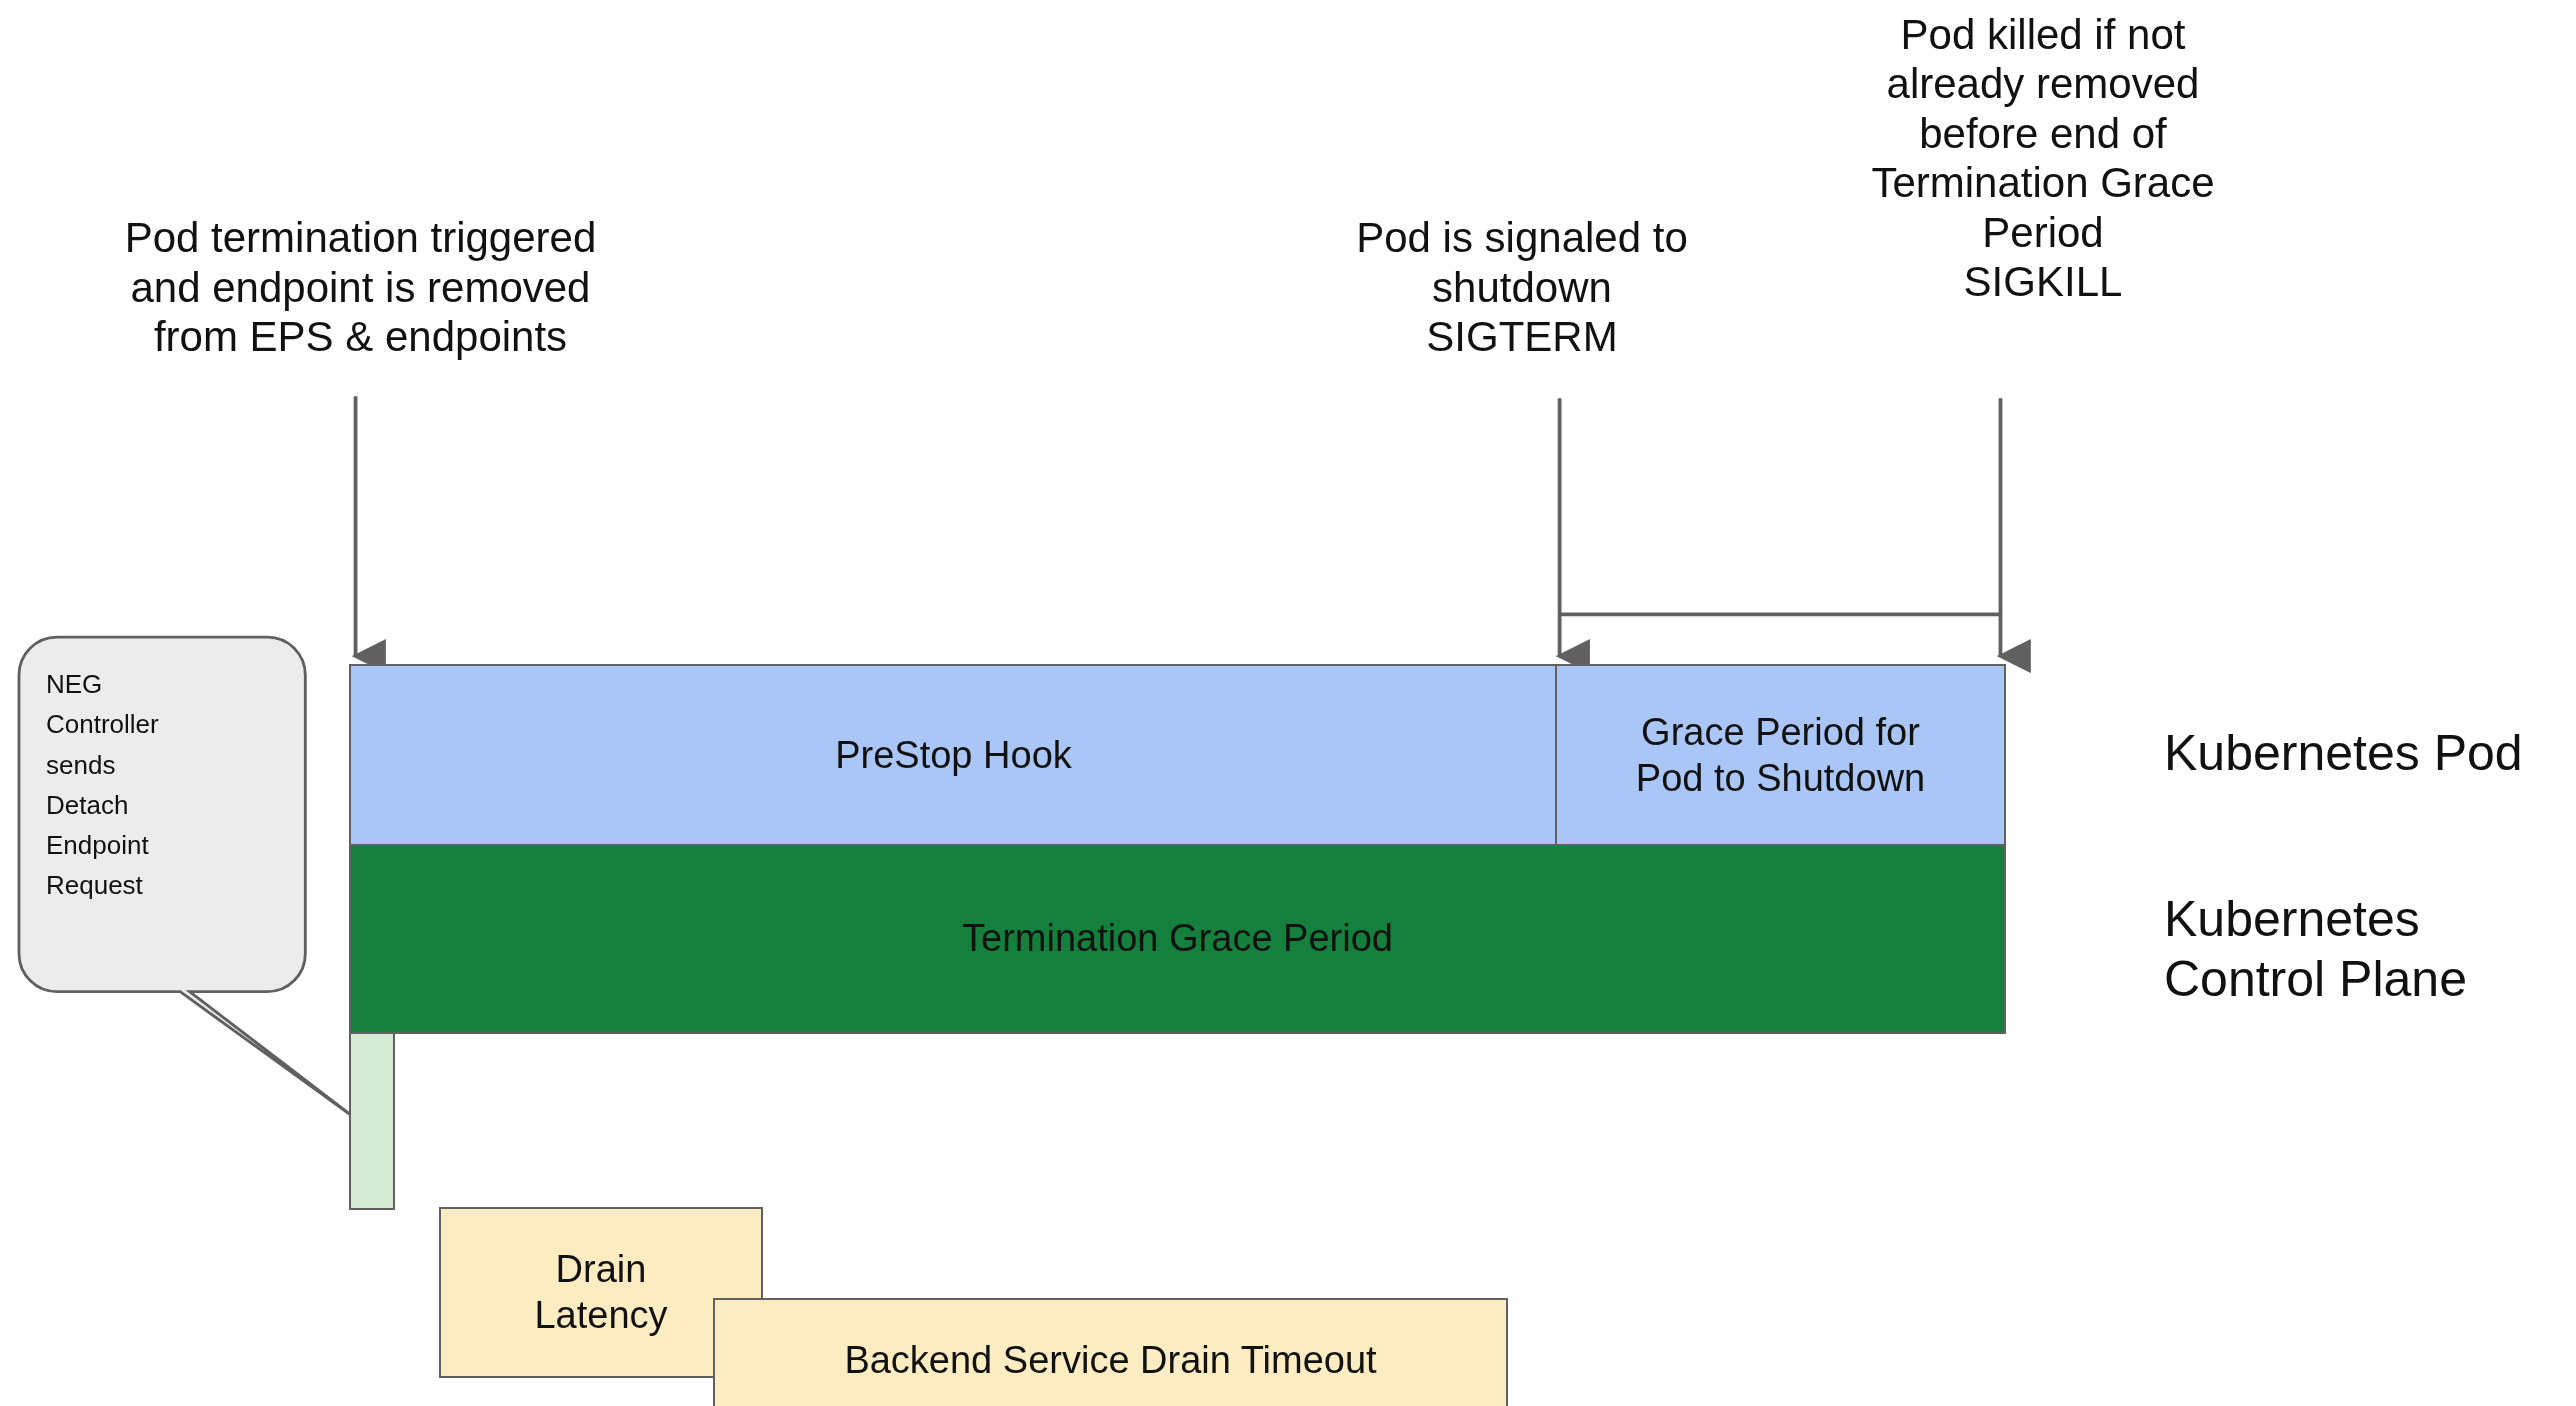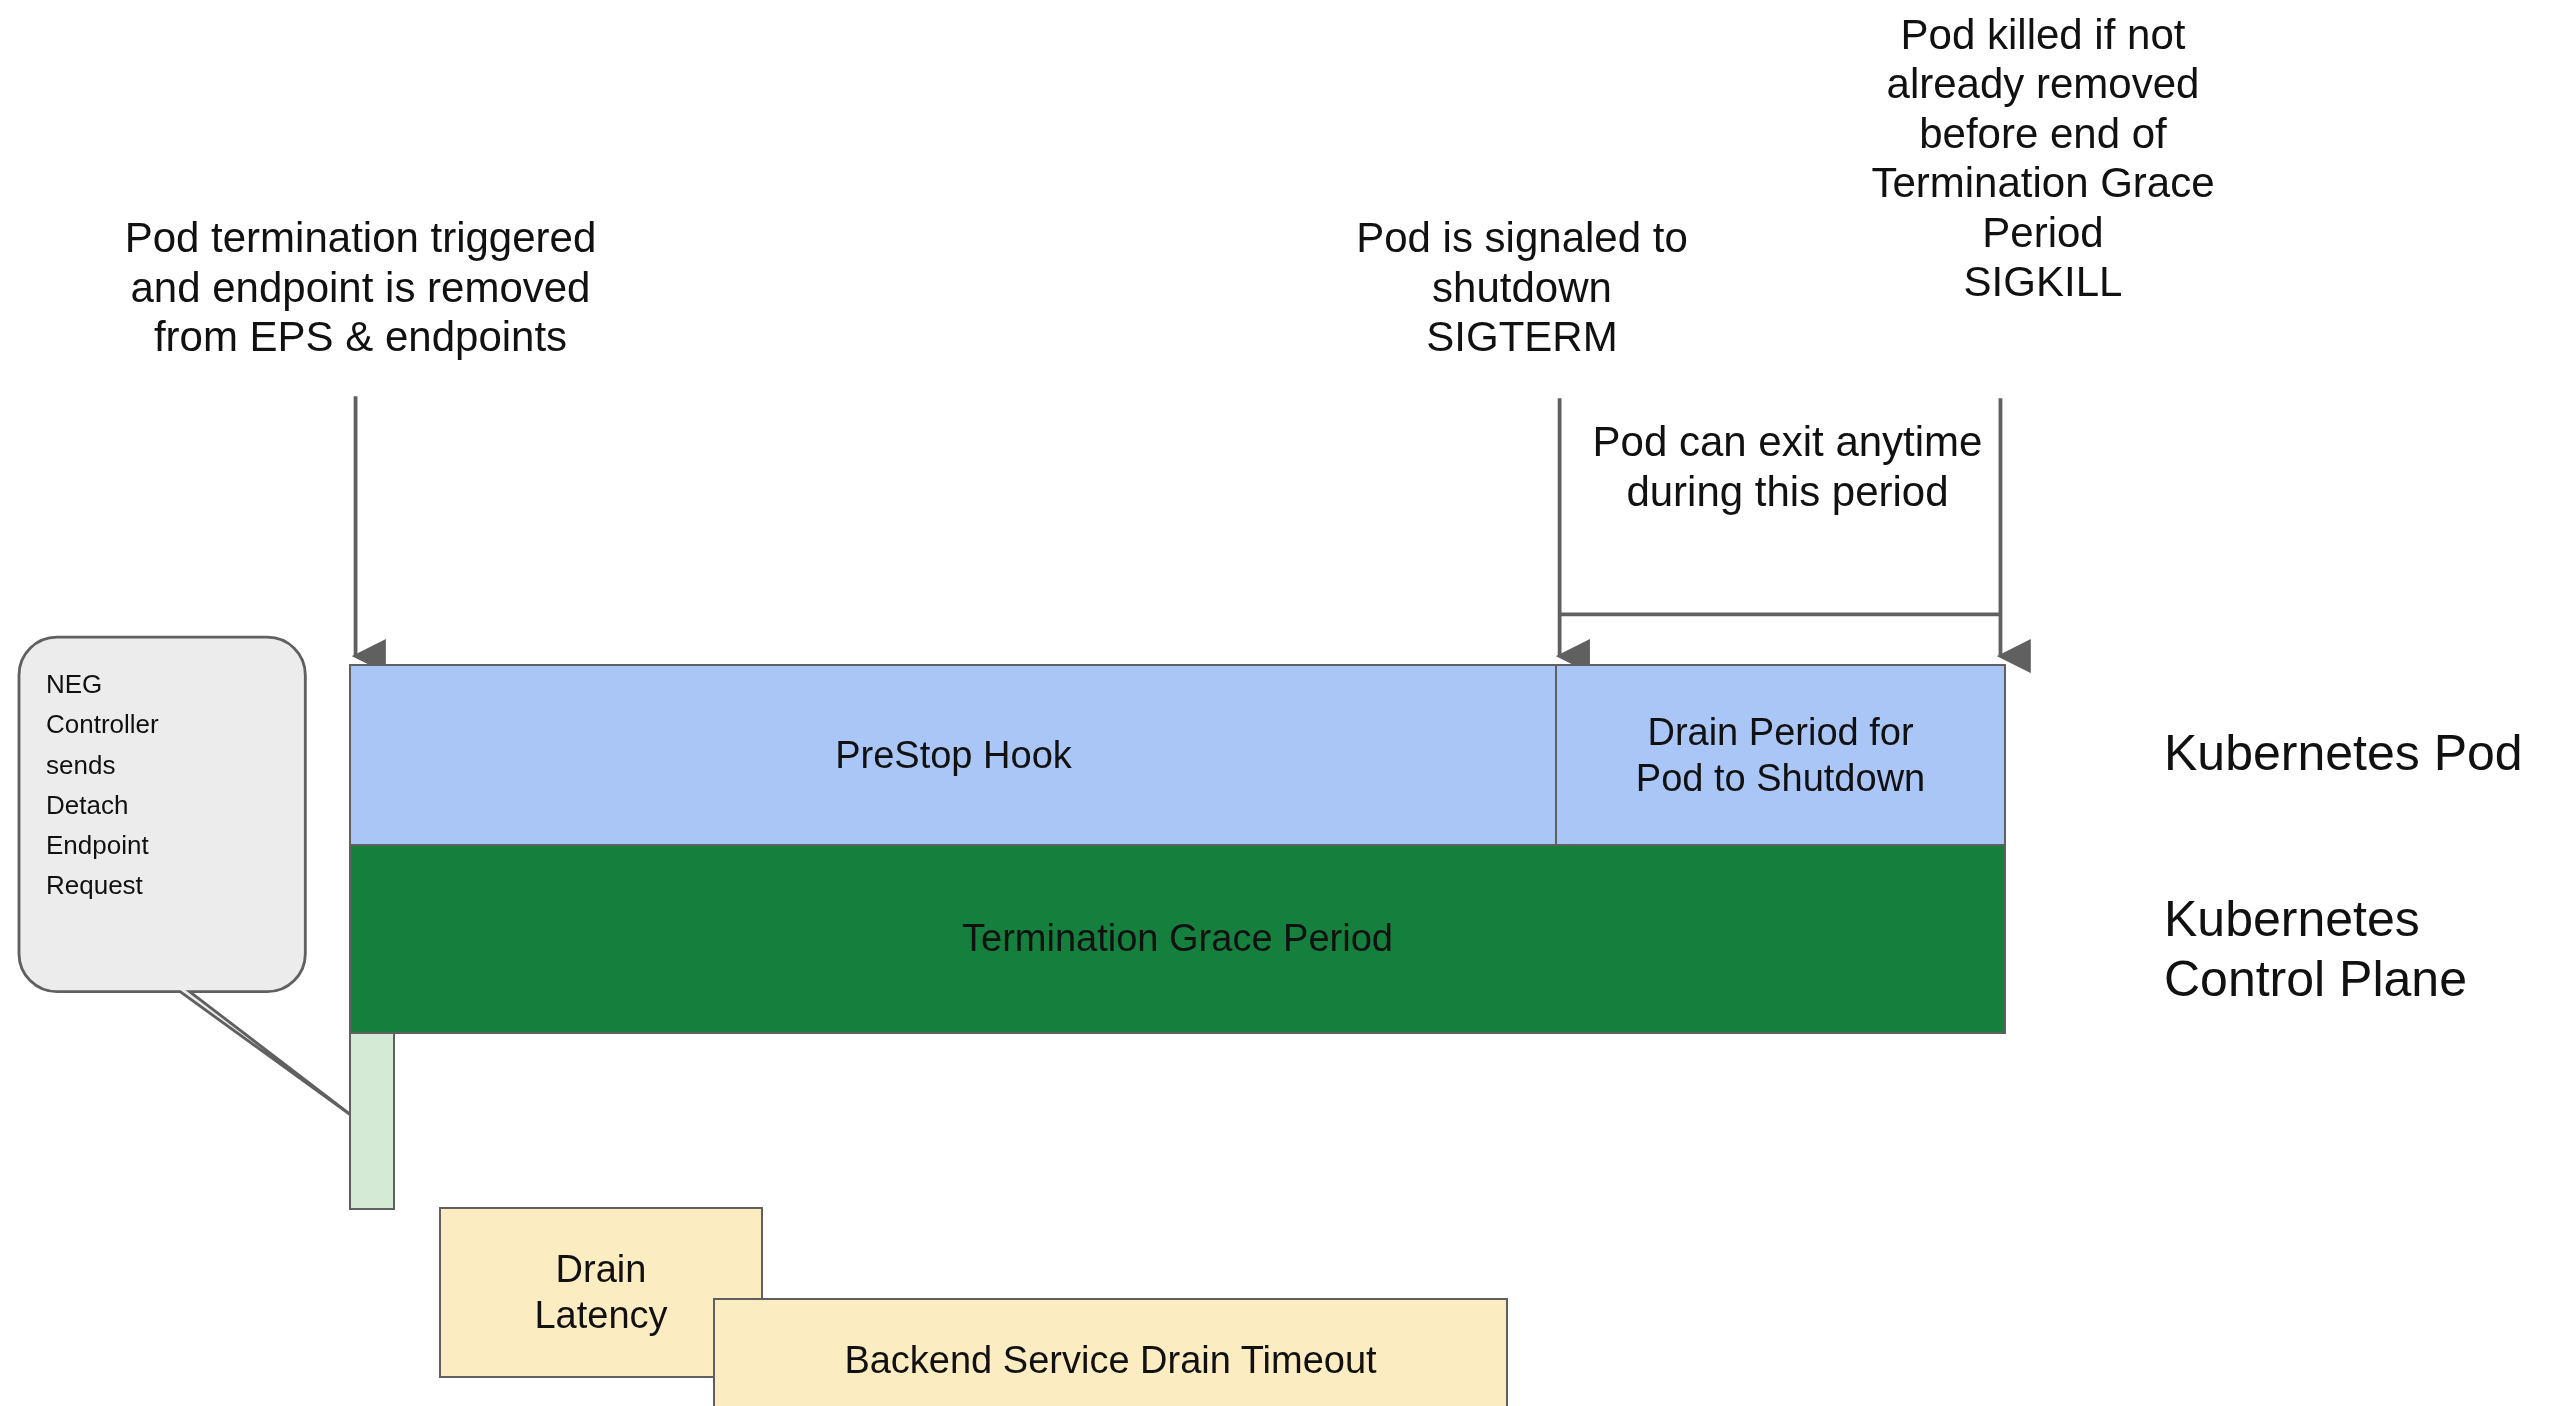--- a/index.html
+++ b/index.html
@@ -82,22 +82,20 @@
 shutdown
 SIGTERM</div>
 
   <div class="anno" style="left:1806px; top:9.5px; width:474px;">Pod killed if not
 already removed
 before end of
 Termination Grace
 Period
 SIGKILL</div>
 
-  <div class="anno" style="left:1579px; top:417px; width:417px;">Pod can exit anytime
-during this period</div>
 
   <svg class="overlay" viewBox="0 0 2717 1483">
     <defs>
       <marker id="arrowhead" markerWidth="9" markerHeight="9" refX="4.5" refY="8" orient="auto" markerUnits="strokeWidth">
         <polygon points="0,0 9,0 4.5,9" fill="#606060"></polygon>
       </marker>
     </defs>
 
     <line x1="375" y1="418" x2="375" y2="692" stroke="#606060" stroke-width="4" marker-end="url(#arrowhead)"></line>
 
@@ -126,21 +124,21 @@
 sends
 Detach
 Endpoint
 Request</div>
 
   <div class="bar bar-prestop" style="left:349px; top:664px; width:1209px; height:183px;">
     <span>PreStop Hook</span>
   </div>
 
   <div class="bar bar-grace" style="left:1555px; top:664px; width:451px; height:183px; white-space:pre-line;">
-    <span style="white-space:pre-line;">Drain Period for
+    <span style="white-space:pre-line;">Grace Period for
 Pod to Shutdown</span>
   </div>
 
   <div class="bar bar-tgp" style="left:349px; top:844px; width:1657px; height:190px;">
     <span>Termination Grace Period</span>
   </div>
 
   <div class="bar bar-neg" style="left:349px; top:1032px; width:46px; height:178px;">
     <span></span>
   </div>

